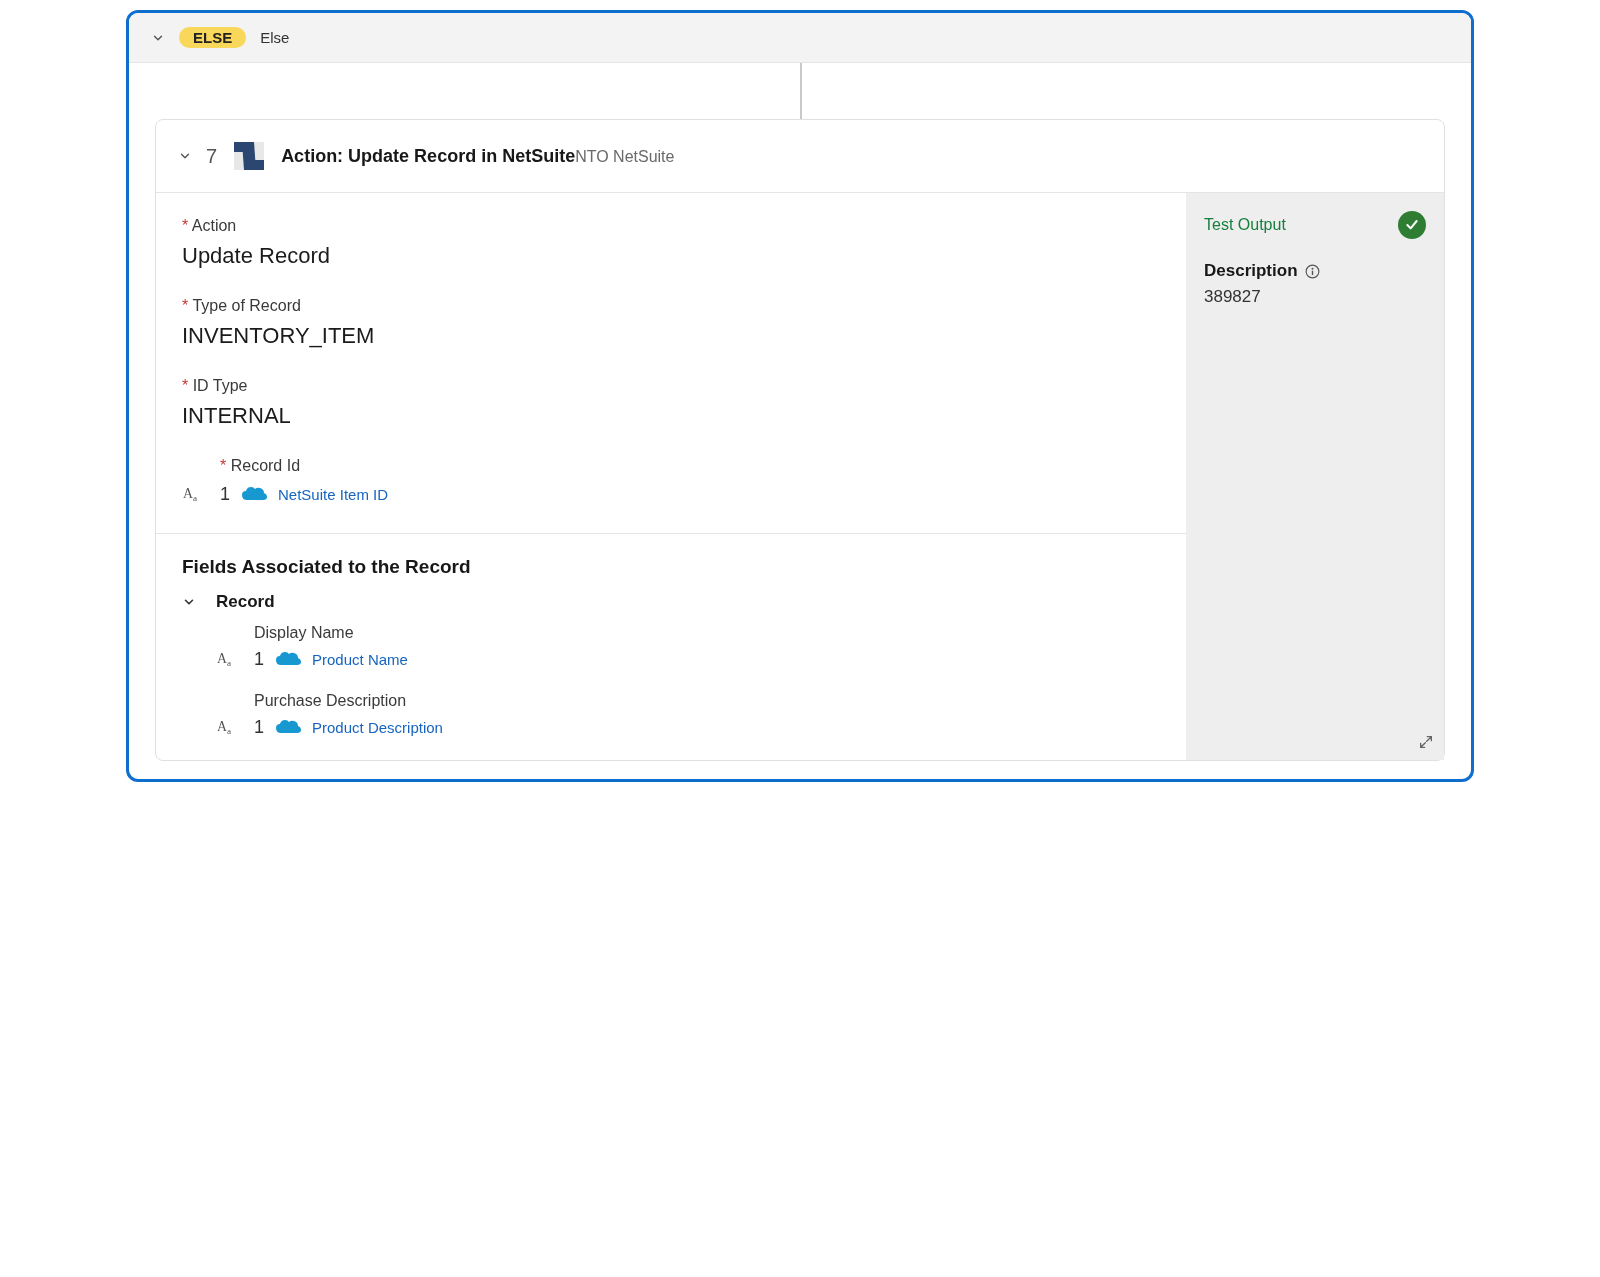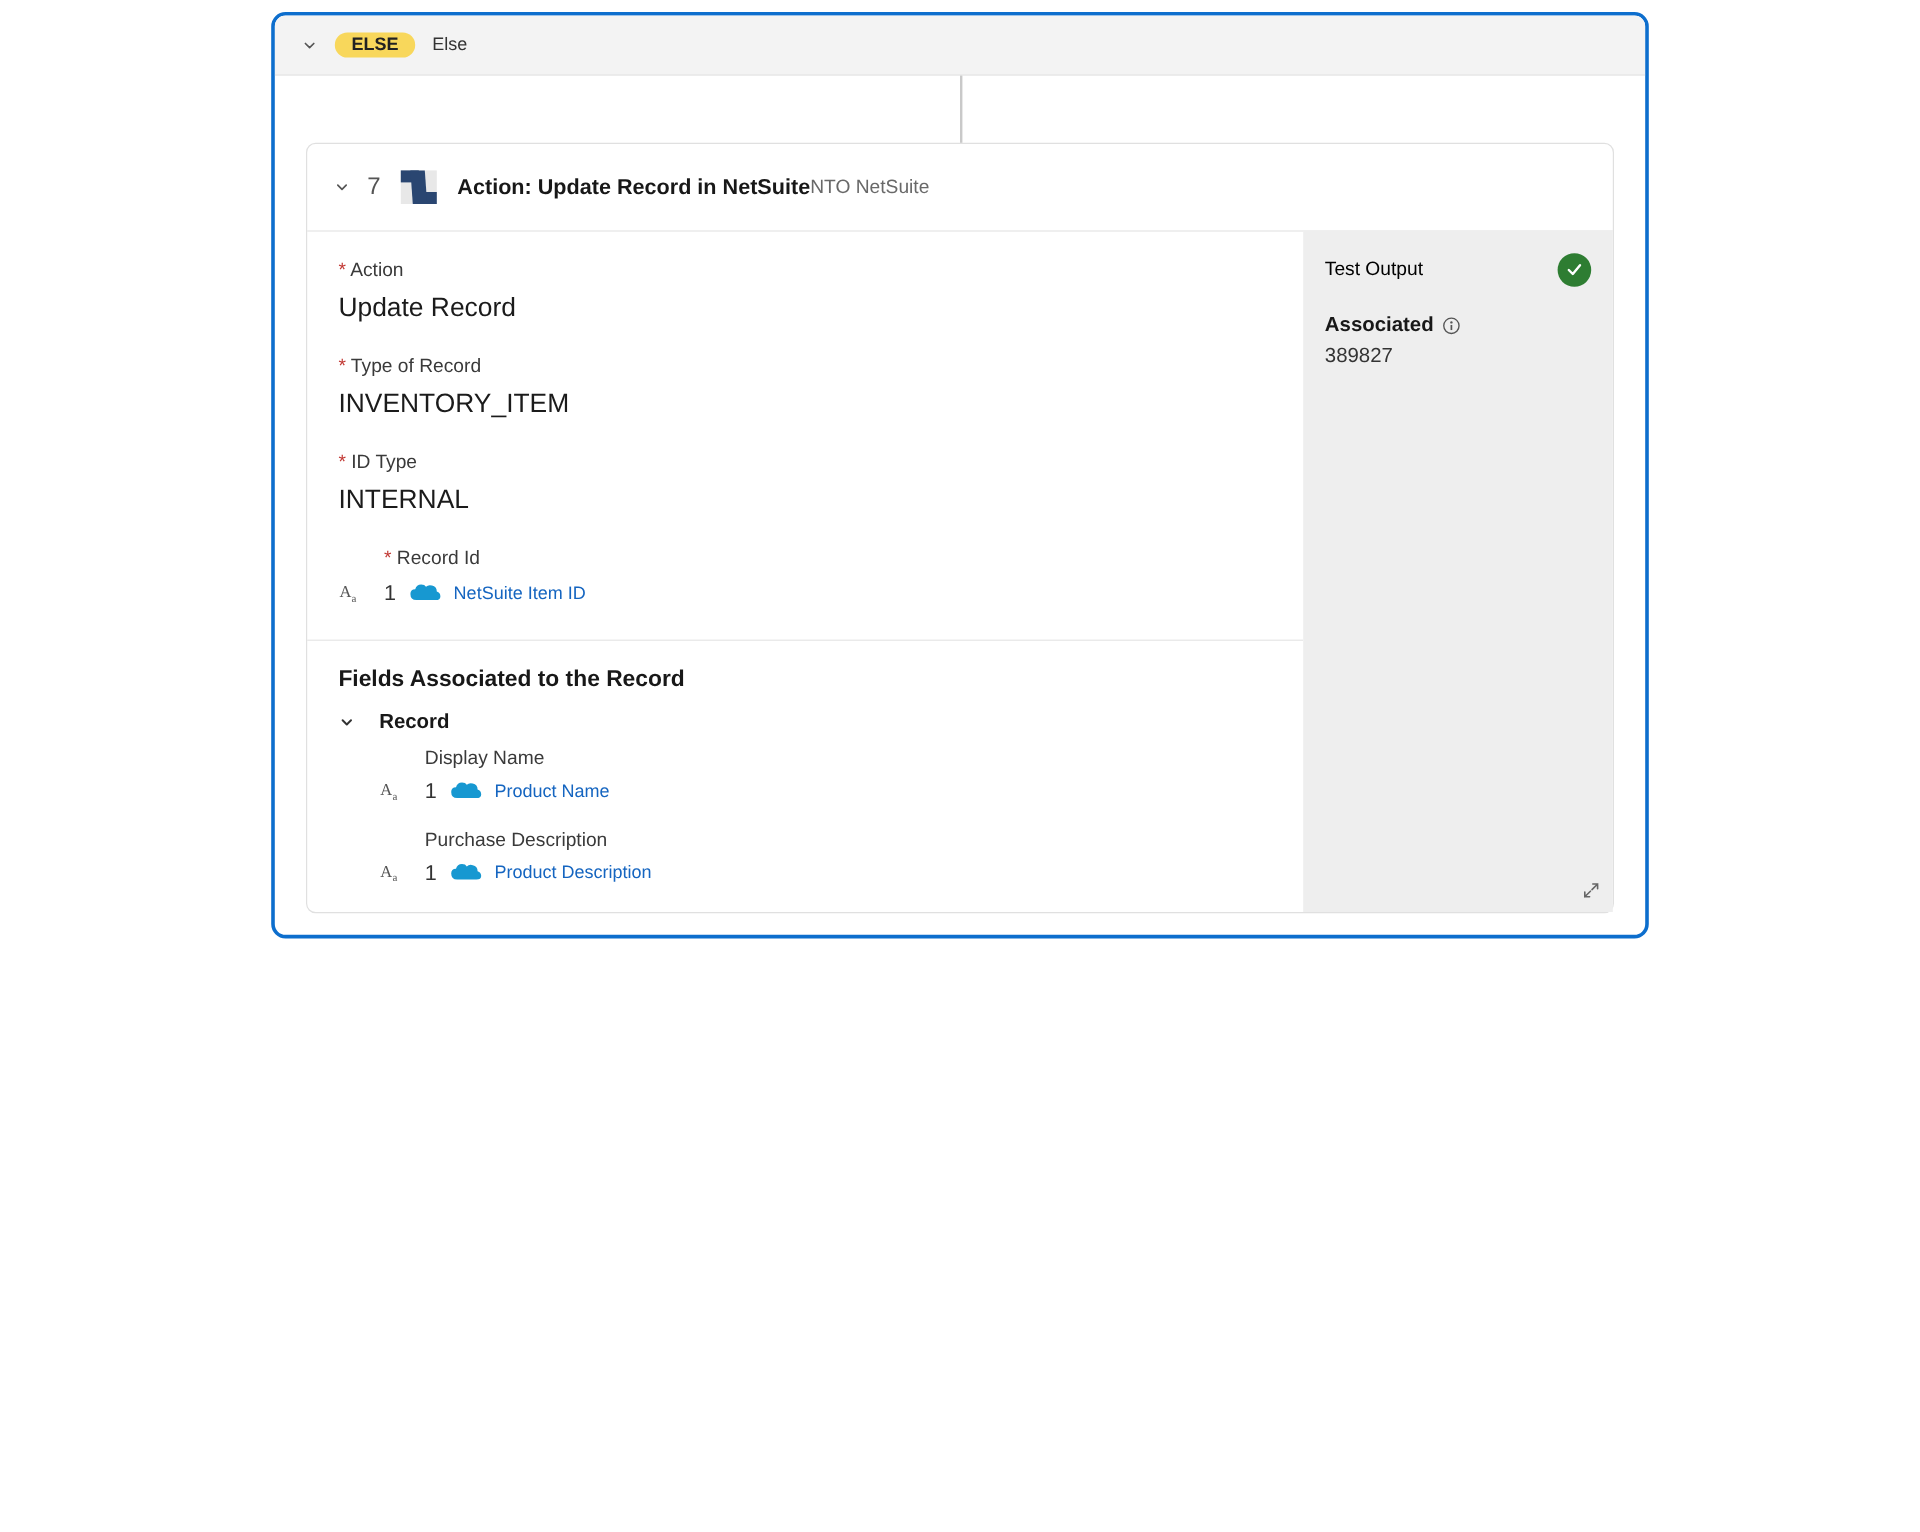--- a/index.html
+++ b/index.html
@@ -3,21 +3,21 @@
 <meta charset="utf-8">
 <style>
   * { box-sizing: border-box; margin: 0; padding: 0; }
   body {
     font-family: -apple-system, BlinkMacSystemFont, "Segoe UI", "Salesforce Sans", Arial, sans-serif;
     background: #fff;
     color: #181818;
     font-size: 16px;
   }
   .outer-frame {
-    width: 1148px;
+    width: 1348px;
     margin: 10px auto;
     border: 3px solid #0d6ecd;
     border-radius: 12px;
     overflow: hidden;
     background: #fff;
   }
   .else-header {
     background: #f3f3f3;
     border-bottom: 1px solid #e5e5e5;
     padding: 14px 22px;
@@ -159,21 +159,21 @@
   .field-block .ref-row { padding-left: 0; margin-left: -38px; }
 
   .test-output-row {
     display: flex;
     align-items: center;
     justify-content: space-between;
     margin-bottom: 22px;
   }
   .test-output-label {
     font-size: 16px;
-    color: #000000;
+    color: #15803d;
   }
   .success-icon {
     width: 28px;
     height: 28px;
     border-radius: 50%;
     background: #2e7d32;
     display: flex;
     align-items: center;
     justify-content: center;
   }
@@ -328,21 +328,21 @@
       <div class="step-right">
         <div class="test-output-row">
           <span class="test-output-label">Test Output</span>
           <span class="success-icon">
             <svg viewBox="0 0 24 24">
                 <path d="M5 12l5 5 9-11" fill="none" stroke="#fff" stroke-width="3" stroke-linecap="round" stroke-linejoin="round"></path>
               </svg>
           </span>
         </div>
         <div class="output-key">
-          <span>Associated</span>
+          <span>Description</span>
           <span class="info-icon">
             <svg viewBox="0 0 24 24">
                 <circle cx="12" cy="12" r="9" fill="none" stroke="#555" stroke-width="1.6"></circle>
                 <circle cx="12" cy="8" r="1.4" fill="#555"></circle>
                 <rect x="11" y="11" width="2" height="6" fill="#555"></rect>
               </svg>
           </span>
         </div>
         <div class="output-val">389827</div>
         <div class="expand-corner">

